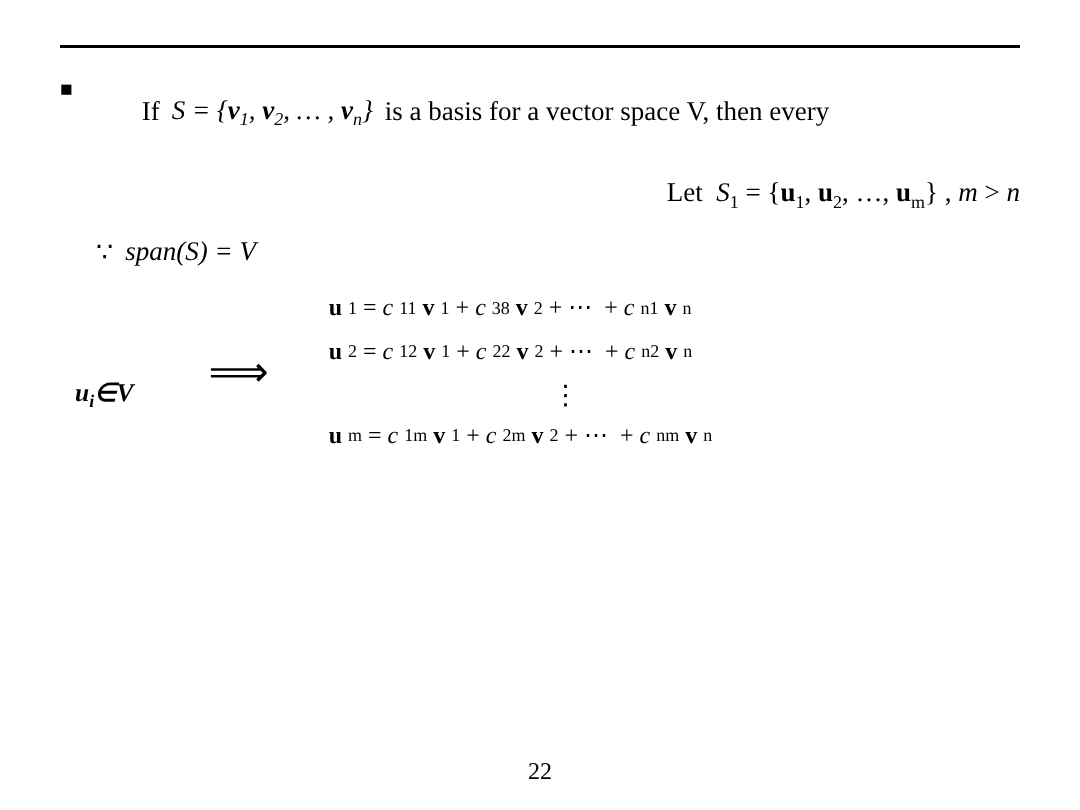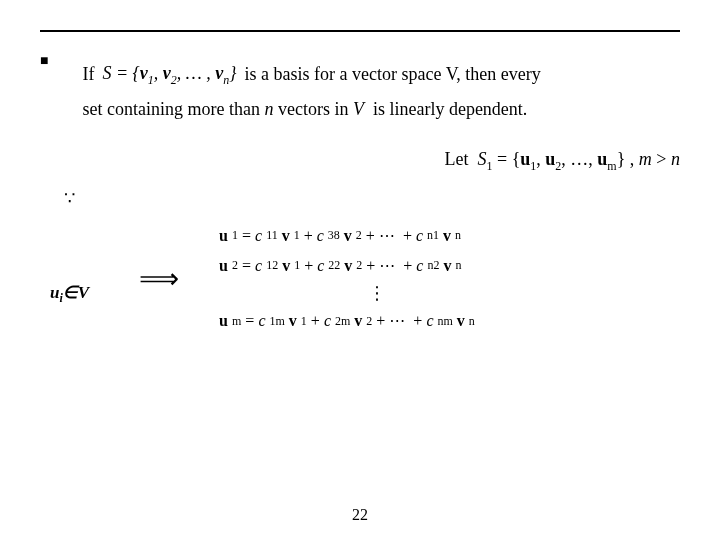--- a/index.html
+++ b/index.html
@@ -54,20 +54,21 @@
       margin-left: 24px;
       margin-top: 8px;
       line-height: 1.7;
     }
 
     .if-line {
       display: flex;
       align-items: center;
       gap: 8px;
       margin-bottom: 4px;
+      margin-left: 12px;
     }
 
     .pf-section {
       margin-top: 18px;
       margin-left: 0;
     }
 
     .pf-label {
       font-size: 18px;
       margin-bottom: 8px;
@@ -157,36 +158,34 @@
   <div class="bullet-section">
     <div class="bullet-row">
       <span class="bullet">■</span>
       <div>
         <div class="thm-body">
           <div class="if-line">
             <span>If</span>
             <span class="math">S = {<b>v</b><sub>1</sub>, <b>v</b><sub>2</sub>, … , <b>v</b><sub>n</sub>}</span>
             <span>is a basis for a vector space V, then every</span>
           </div>
-          <div>
-            set containing more than <span class="math">n</span> vectors in <span class="math">V</span>&nbsp; is linearly dependent.
-          </div>
         </div>
       </div>
     </div>
   </div>
 
   <div class="pf-section">
 
     <div class="let-line">
       Let &nbsp;<span class="math">S</span><sub>1</sub> = {<b>u</b><sub>1</sub>, <b>u</b><sub>2</sub>, …, <b>u</b><sub>m</sub>} , <span class="math">m</span> &gt; <span class="math">n</span>
     </div>
 
     <div class="span-line">
       <span>∵</span>
+      <span class="math"><i>span</i>(<i>S</i>) = <i>V</i></span>
     </div>
 
     <div class="equations-block">
       <div class="ui-in-v math bold">
         <b>u</b><sub>i</sub>∈<i>V</i>
       </div>
       <div class="implies-arrow">⟹</div>
       <div class="equations-list">
         <div class="eq-row">
           <b>u</b><sub>1</sub> = <i>c</i><sub>11</sub><b>v</b><sub>1</sub> + <i>c</i><sub>38</sub><b>v</b><sub>2</sub> + ⋯&nbsp; + <i>c</i><sub>n1</sub><b>v</b><sub>n</sub>

